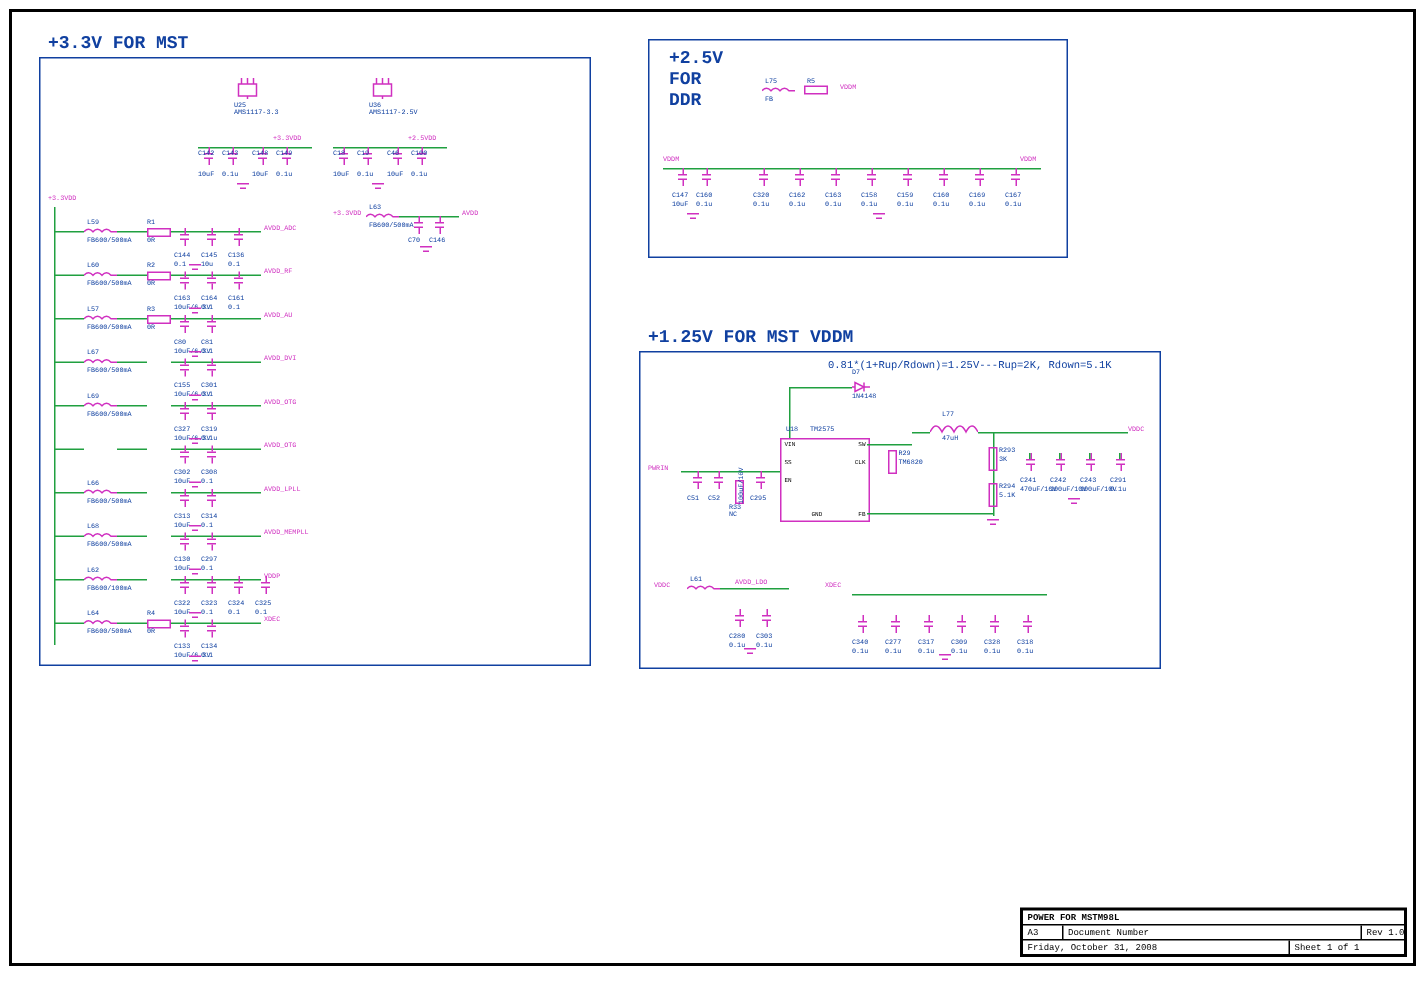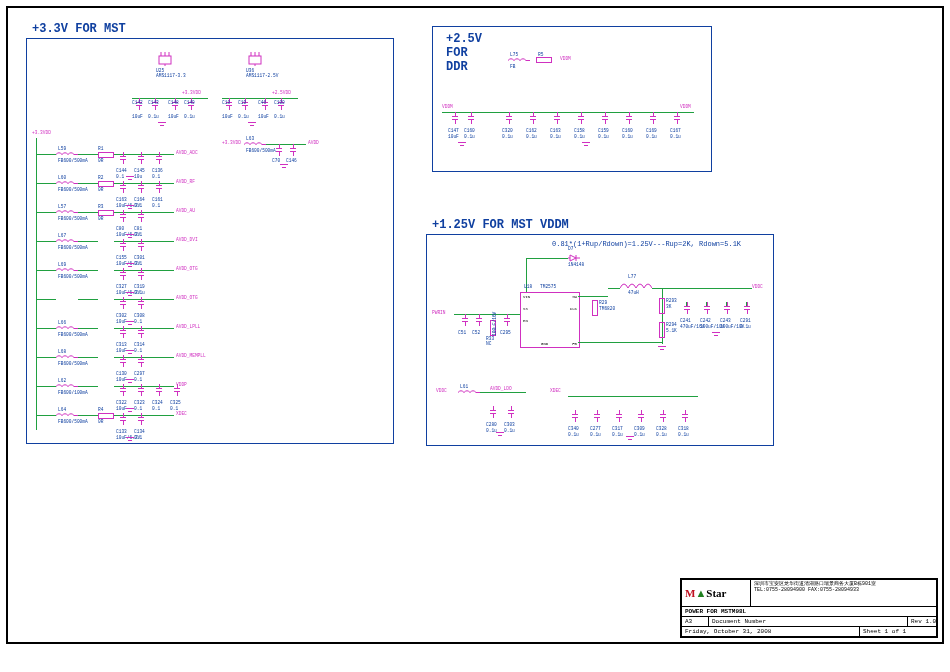--- a/index.html
+++ b/index.html
@@ -826,29 +826,20 @@
         <div class="p2"></div>
         <div class="lead" style="top:4px;height:4px"></div>
       </div>
   <span class="ref" style="left:246px;top:194px;">C318</span>
   <span class="val" style="left:246px;top:200px;">0.1u</span>
       <div class="gnd" style="left:194px;top:204px;"></div>
     </div>
 </div>
 
 <div class="tb" style="right:12px; bottom:34px; width:254px;">
-  <div class="tb-row" style="height:26px;">
-    <div class="tb-cell" style="width:62px; display:flex; align-items:center;">
-      <span class="tb-logo"><span class="m">M</span><span class="tri">▲</span>Star</span>
-    </div>
-    <div class="tb-cell" style="flex:1; font-size:5px; line-height:1.2;">
-      <div>深圳市宝安区龙华街道清湖路口瑞景商务大厦B栋901室</div>
-      <div>TEL:0755-28094900   FAX:0755-28094933</div>
-    </div>
-  </div>
   <div class="tb-row">
       <div class="tb-cell" style="flex:1; font-weight:bold;">POWER FOR MSTM98L</div>
     </div>
   <div class="tb-row">
     <div class="tb-cell" style="width:20px;">A3</div>
     <div class="tb-cell" style="flex:1;">Document Number</div>
     <div class="tb-cell" style="width:22px;"><span>Rev</span> <span>1.0</span></div>
   </div>
   <div class="tb-row">
     <div class="tb-cell" style="flex:1;">Friday, October 31, 2008</div>

